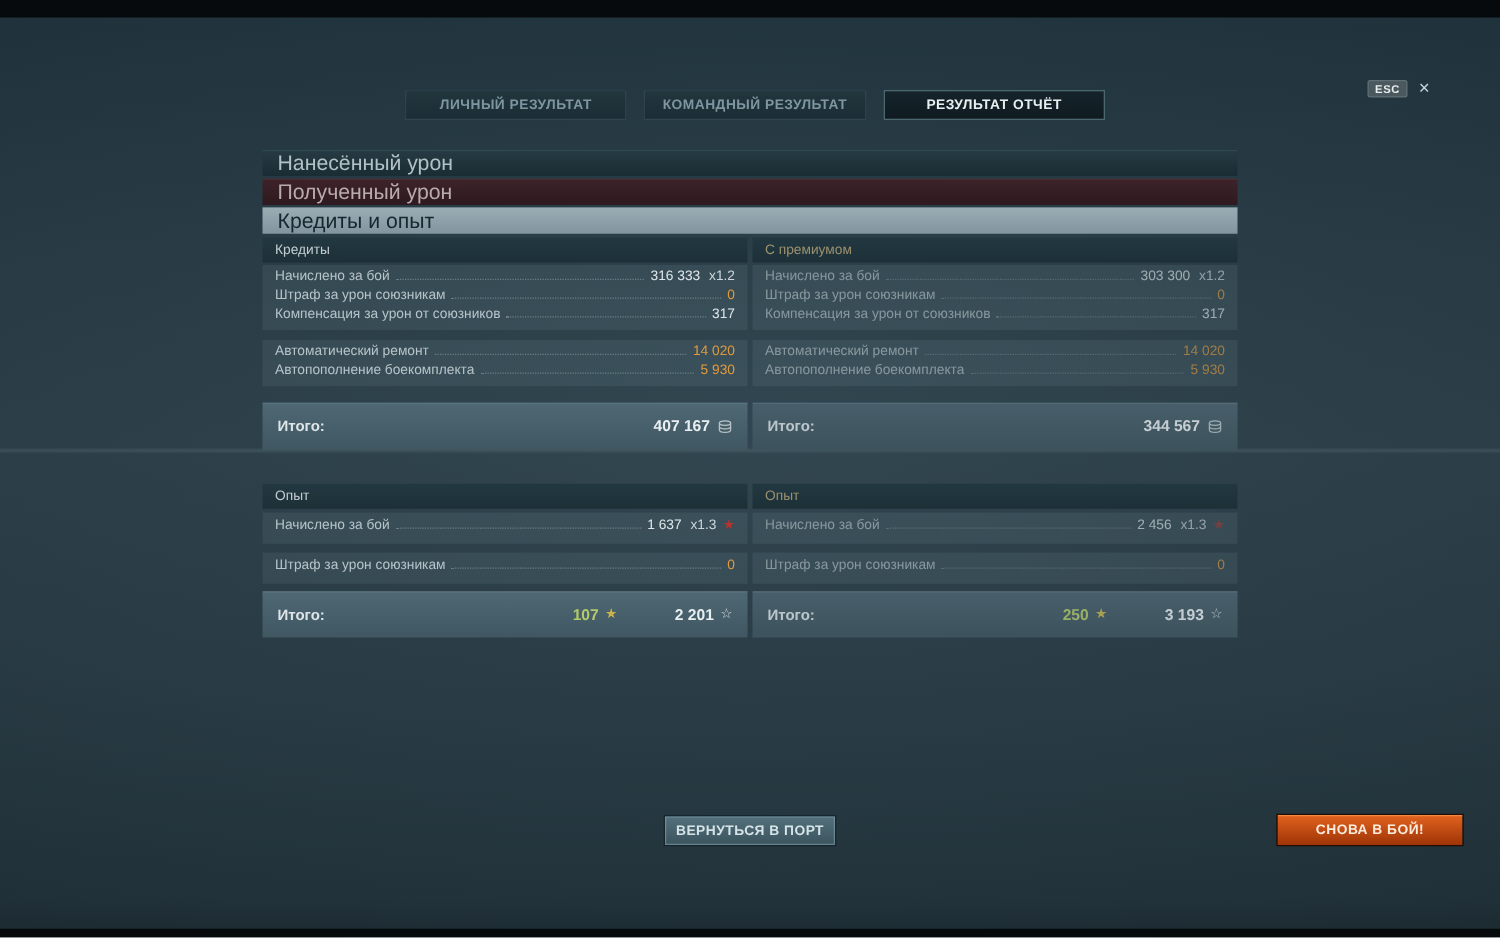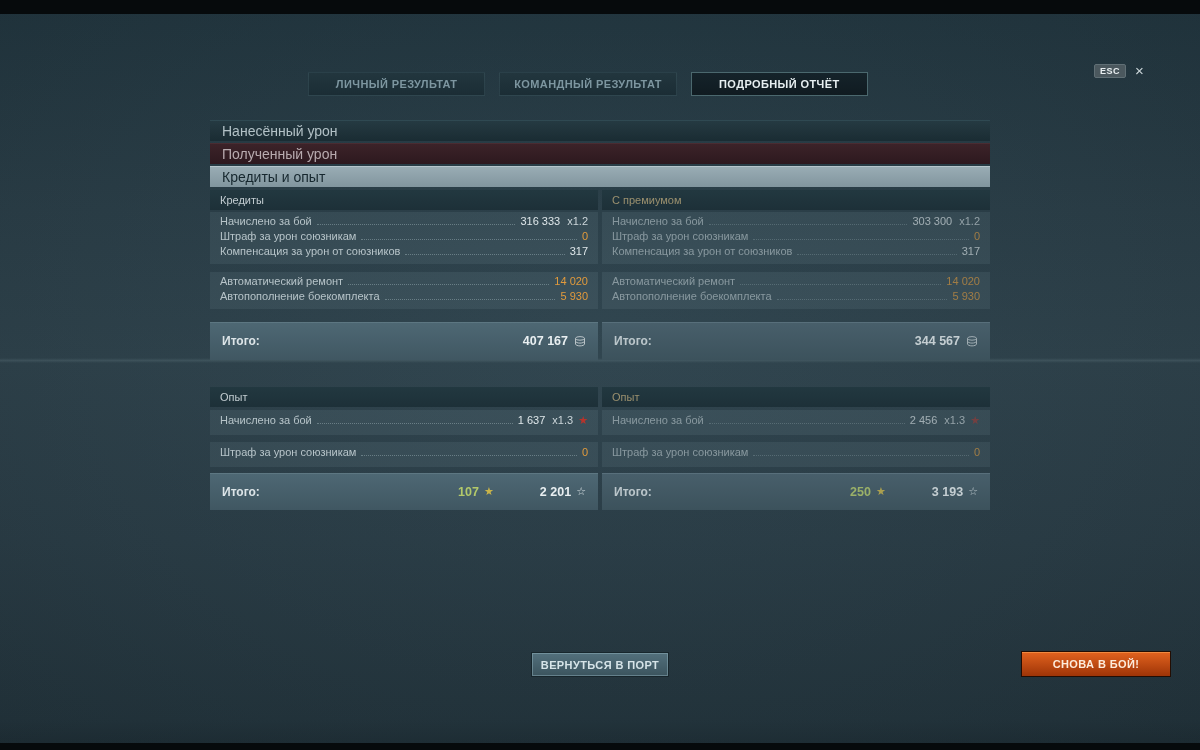--- a/index.html
+++ b/index.html
@@ -11,35 +11,35 @@
     background:
       radial-gradient(ellipse 1400px 800px at 50% 45%, rgba(70,100,110,.10), rgba(0,0,0,.22)),
       linear-gradient(180deg,#223741 0%, #2b3f49 28%, #2f434d 48%, #2b3e48 72%, #24363f 96%, #1e2e36 100%);
   }
   .bar-top{position:absolute;left:0;top:0;width:100%;height:14px;background:#060a0c;}
   .bar-bottom{position:absolute;left:0;bottom:0;width:100%;height:7px;background:#060a0c;}
   .horizon{position:absolute;left:0;top:358px;width:100%;height:5px;
     background:linear-gradient(180deg,rgba(170,200,205,0),rgba(170,200,205,.12),rgba(170,200,205,0));}
 
   
-  .tabs{position:absolute;left:308px;top:72px;width:560px;height:24px;display:flex;gap:14px;}
+  .tabs{position:absolute;left:324px;top:72px;width:560px;height:24px;display:flex;gap:14px;}
   .tab{flex:1;display:flex;align-items:center;justify-content:center;cursor:default;
     font-size:11px;font-weight:bold;letter-spacing:.4px;color:#7d96a0;
     background:linear-gradient(180deg,#22363e,#1b2d35);border:1px solid rgba(80,110,120,.30);}
   .tab.active{background:linear-gradient(180deg,#15232a,#101b21);color:#e7eff1;border:1px solid #4b686e;}
 
   
   .esc-group{position:absolute;left:1094px;top:64px;display:flex;align-items:center;gap:9px;}
   .esc-key{background:#4b585e;color:#e8eef0;font-size:9px;font-weight:bold;line-height:12px;
     padding:0 5px;border-radius:2px;border:1px solid #606f75;letter-spacing:.5px;}
   .close-x{color:#ccd6da;font-size:15px;line-height:14px;cursor:default;}
 
   
   .acc{position:absolute;left:210px;width:780px;height:21px;display:flex;align-items:center;
-    padding-left:12px;font-size:14px;cursor:default;}
+    padding-left:12px;font-size:17px;cursor:default;}
   .acc-dealt{top:120px;background:linear-gradient(180deg,#253a42,#1a2c33);color:#b2c1c6;
     border-top:1px solid rgba(90,130,140,.35);}
   .acc-received{top:143px;background:linear-gradient(180deg,#3c2329,#2d191f);color:#b8abaf;
     border-top:1px solid rgba(140,90,95,.30);}
   .acc-creditsxp{top:166px;background:linear-gradient(180deg,#99acb4,#81959e);color:#16272e;
     border-top:1px solid #b6c6cc;}
 
   
   .panel{position:absolute;width:388px;}
   .panel.pl{left:210px;} .panel.pr{left:602px;}
@@ -100,21 +100,21 @@
 <body>
 
 <div class="screen">
   <div class="bar-top"></div>
   <div class="bar-bottom"></div>
   <div class="horizon"></div>
 
   <div class="tabs">
     <div class="tab">ЛИЧНЫЙ РЕЗУЛЬТАТ</div>
     <div class="tab">КОМАНДНЫЙ РЕЗУЛЬТАТ</div>
-    <div class="tab active">ПОДРОБНЫЙ ОТЧЁТ</div>
+    <div class="tab active">РЕЗУЛЬТАТ ОТЧЁТ</div>
   </div>
 
   <div class="esc-group">
     <span class="esc-key">ESC</span>
     <span class="close-x">×</span>
   </div>
 
   <div class="acc acc-dealt">
     <span>Нанесённый урон</span>
   </div>

